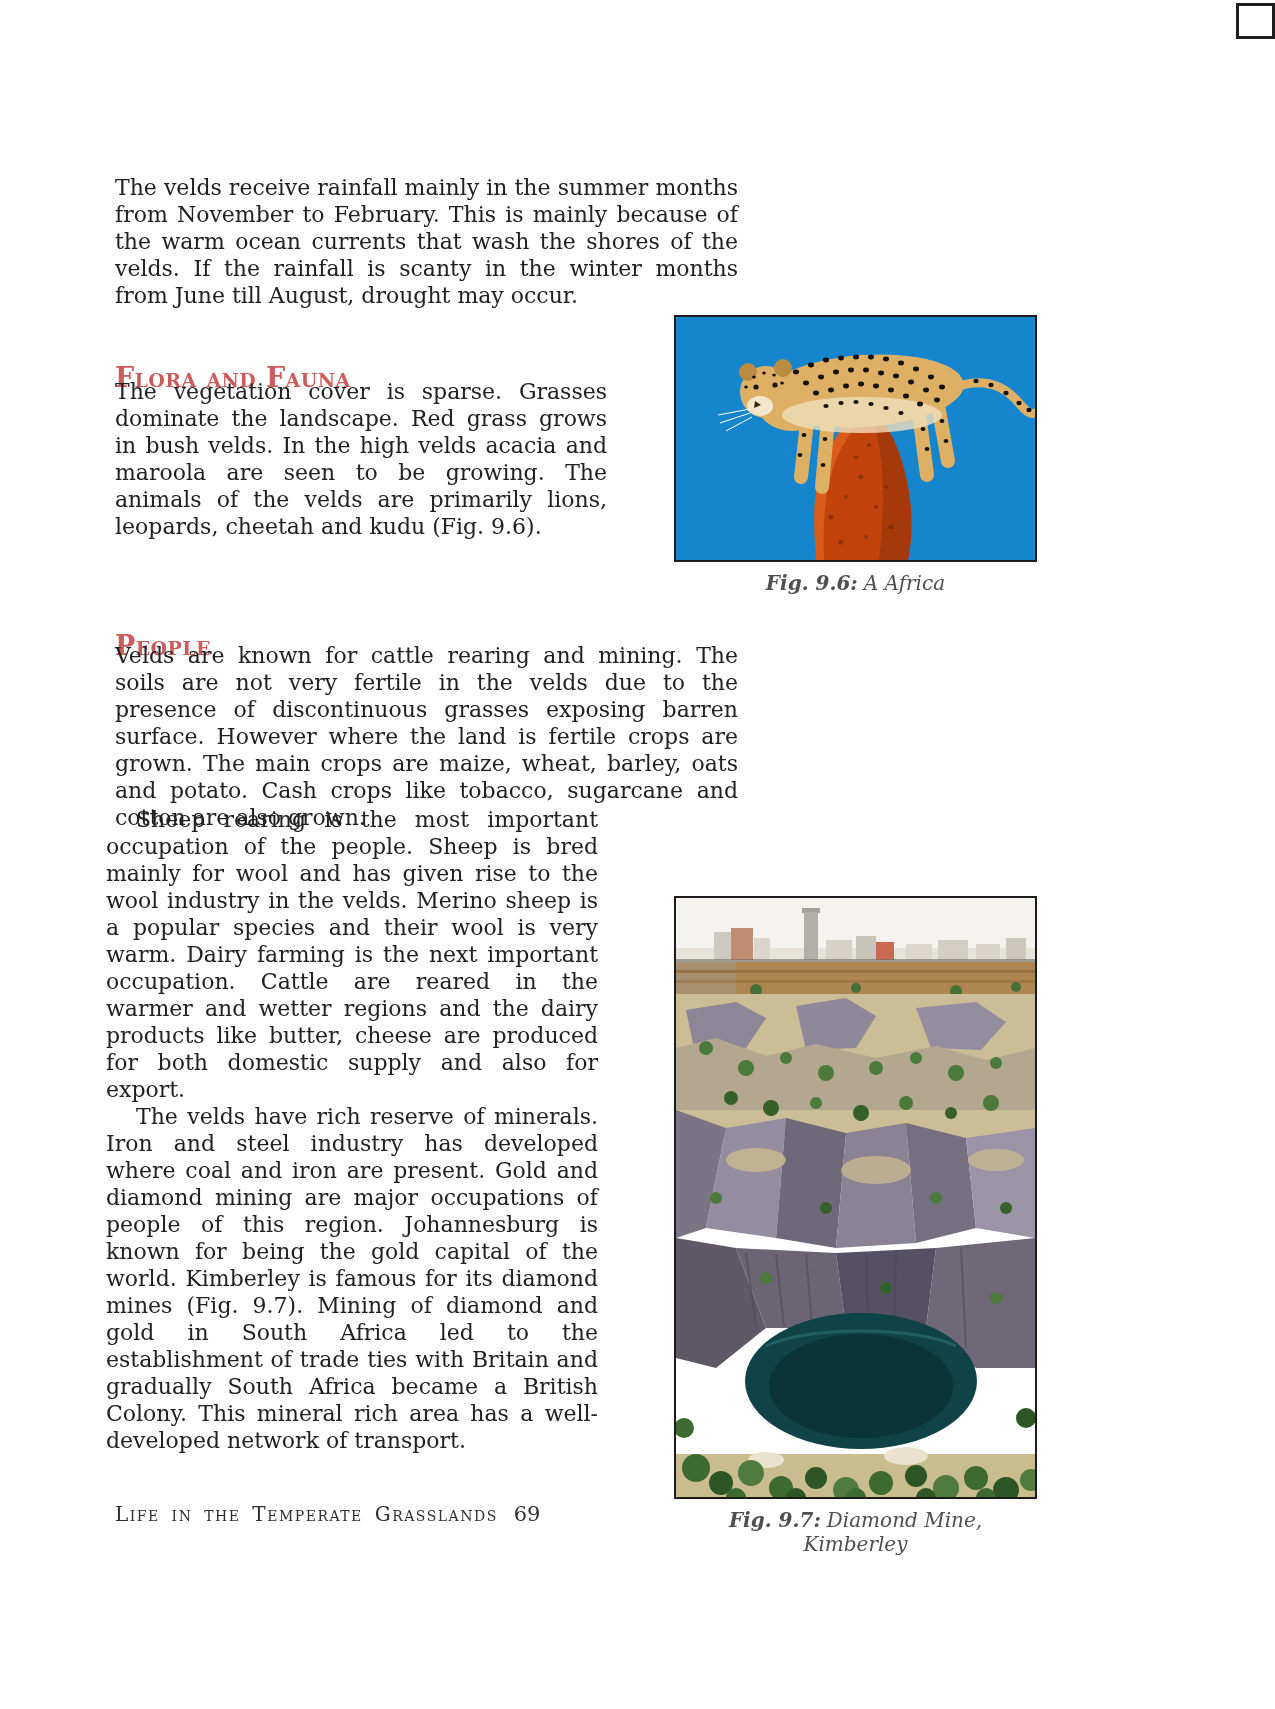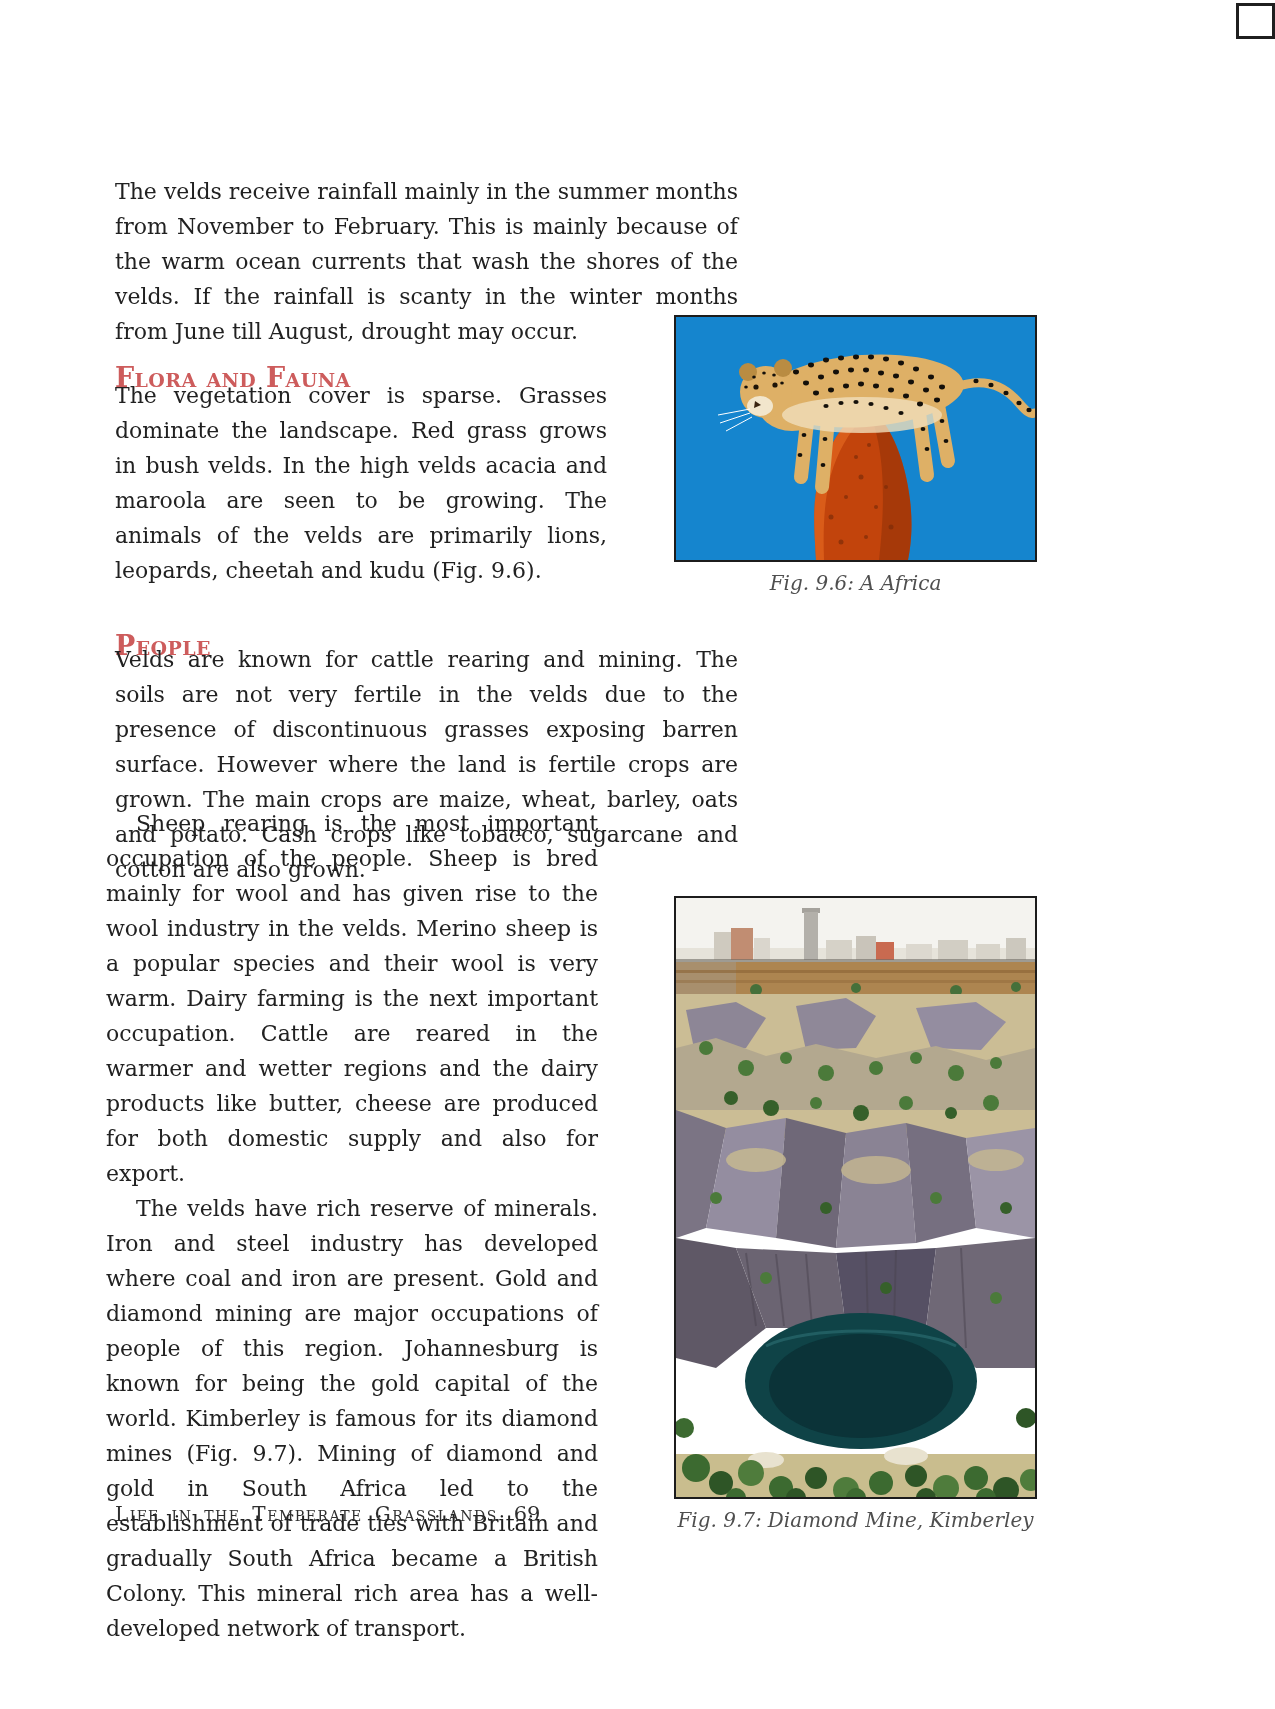--- a/index.html
+++ b/index.html
@@ -6,39 +6,39 @@
   body{
     width:1275px;height:1709px;position:relative;background:#ffffff;
     font-family:"DejaVu Serif","Liberation Serif",serif;
     color:var(--body-text,#212121);overflow:hidden;
   }
   .corner-box{
     position:absolute;top:3px;right:0;width:33px;height:30px;
     border:3px solid #1f1f1f;background:#fff;
   }
   .para{
-    position:absolute;font-size:22px;line-height:35px;
+    position:absolute;font-size:22px;line-height:27px;
     text-align:justify;color:var(--body-text,#212121);
   }
   .para.indent{text-indent:30px;}
   .heading{
     position:absolute;font-variant:small-caps;font-weight:bold;
     font-size:27px;letter-spacing:.4px;color:var(--heading-accent,#cd5c5c);margin-top:36px;
   }
   .figure{position:absolute;width:363px;}
   .photo-frame{
     width:363px;border:2px solid #1c1c1c;box-sizing:border-box;
     display:block;background:#fff;
   }
   .photo-frame svg{display:block;}
   .caption{
     margin-top:9px;text-align:center;font-size:20px;font-style:italic;
     color:var(--caption-text,#4f4f4f);
   }
-  .caption .cap-label{font-weight:normal;margin-right:6px;}
+  .caption .cap-label{font-weight:bold;margin-right:6px;}
   .footer{
     position:absolute;left:115px;top:1502px;width:907px;text-align:left;
     font-size:20px;color:#2e2e2e;
   }
   .footer .running-title{font-variant:small-caps;letter-spacing:1.5px;word-spacing:4px;}
   .footer .page-num{margin-left:16px;font-size:21px;}
   
   #intro{left:115px;top:152px;width:623px;}
   #flora-heading{left:115px;top:326px;}
   #flora-body{left:115px;top:356px;width:492px;}

